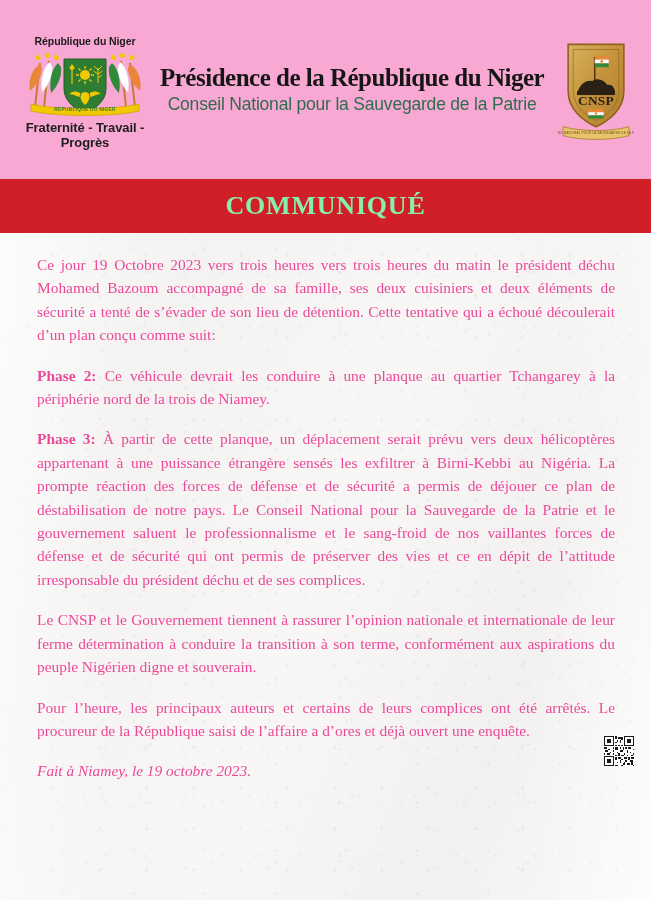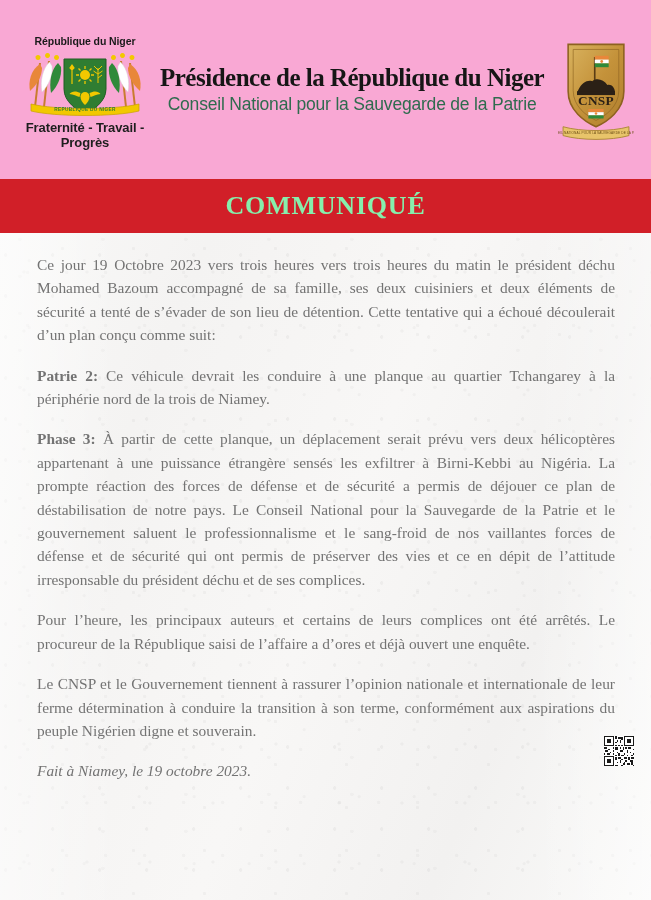--- a/index.html
+++ b/index.html
@@ -130,21 +130,21 @@
 
   
   .body-wrap {
     padding: 20px 36px 0 37px;
   }
   p.para {
     margin: 0 0 17px 0;
     font-family: "Liberation Serif", serif;
     font-size: 15.4px;
     line-height: 1.52;
-    color: #737373;
+    color: #ec4899;
     text-align: justify;
     text-justify: inter-word;
     -webkit-hyphens: none;
     hyphens: none;
   }
   p.para:last-child { margin-bottom: 0; font-style: italic; }
   p.para .lead { font-weight: bold; }
   p.no-justify { text-align: left; }
 
   
@@ -271,27 +271,27 @@
 
   <div class="banner">
     <div class="banner-title">COMMUNIQUÉ</div>
   </div>
 
   <div class="body-wrap">
 
     <p class="para"><span>Ce jour 19 Octobre 2023 vers trois heures vers trois heures du matin le président déchu Mohamed Bazoum accompagné de sa famille, ses deux cuisiniers et deux éléments de sécurité a tenté de s’évader de son lieu de détention. Cette tentative qui a échoué découlerait d’un plan conçu comme suit:</span></p>
 
 
-    <p class="para"><span class="lead">Patrie 2:</span><span> Ce véhicule devrait les conduire à une planque au quartier Tchangarey à la périphérie nord de la trois de Niamey.</span></p>
+    <p class="para"><span class="lead">Phase 2:</span><span> Ce véhicule devrait les conduire à une planque au quartier Tchangarey à la périphérie nord de la trois de Niamey.</span></p>
 
     <p class="para"><span class="lead">Phase 3:</span><span> À partir de cette planque, un déplacement serait prévu vers deux hélicoptères appartenant à une puissance étrangère sensés les exfiltrer à Birni-Kebbi au Nigéria. La prompte réaction des forces de défense et de sécurité a permis de déjouer ce plan de déstabilisation de notre pays. Le Conseil National pour la Sauvegarde de la Patrie et le gouvernement saluent le professionnalisme et le sang-froid de nos vaillantes forces de défense et de sécurité qui ont permis de préserver des vies et ce en dépit de l’attitude irresponsable du président déchu et de ses complices.</span></p>
 
+    <p class="para"><span>Le CNSP et le Gouvernement tiennent à rassurer l’opinion nationale et internationale de leur ferme détermination à conduire la transition à son terme, conformément aux aspirations du peuple Nigérien digne et souverain.</span></p>
+
     <p class="para"><span>Pour l’heure, les principaux auteurs et certains de leurs complices ont été arrêtés. Le procureur de la République saisi de l’affaire a d’ores et déjà ouvert une enquête.</span></p>
-
-    <p class="para"><span>Le CNSP et le Gouvernement tiennent à rassurer l’opinion nationale et internationale de leur ferme détermination à conduire la transition à son terme, conformément aux aspirations du peuple Nigérien digne et souverain.</span></p>
 
     <p class="para no-justify">Fait à Niamey, le 19 octobre 2023.</p>
 
   </div>
 
   <svg class="qr" viewBox="0 0 21 21" shape-rendering="crispEdges">
     <rect width="21" height="21" fill="#ffffff"></rect>
     <g fill="#1a1a1a">
 
       <path d="M0 0h7v7H0zM1 1v5h5V1z"></path>

